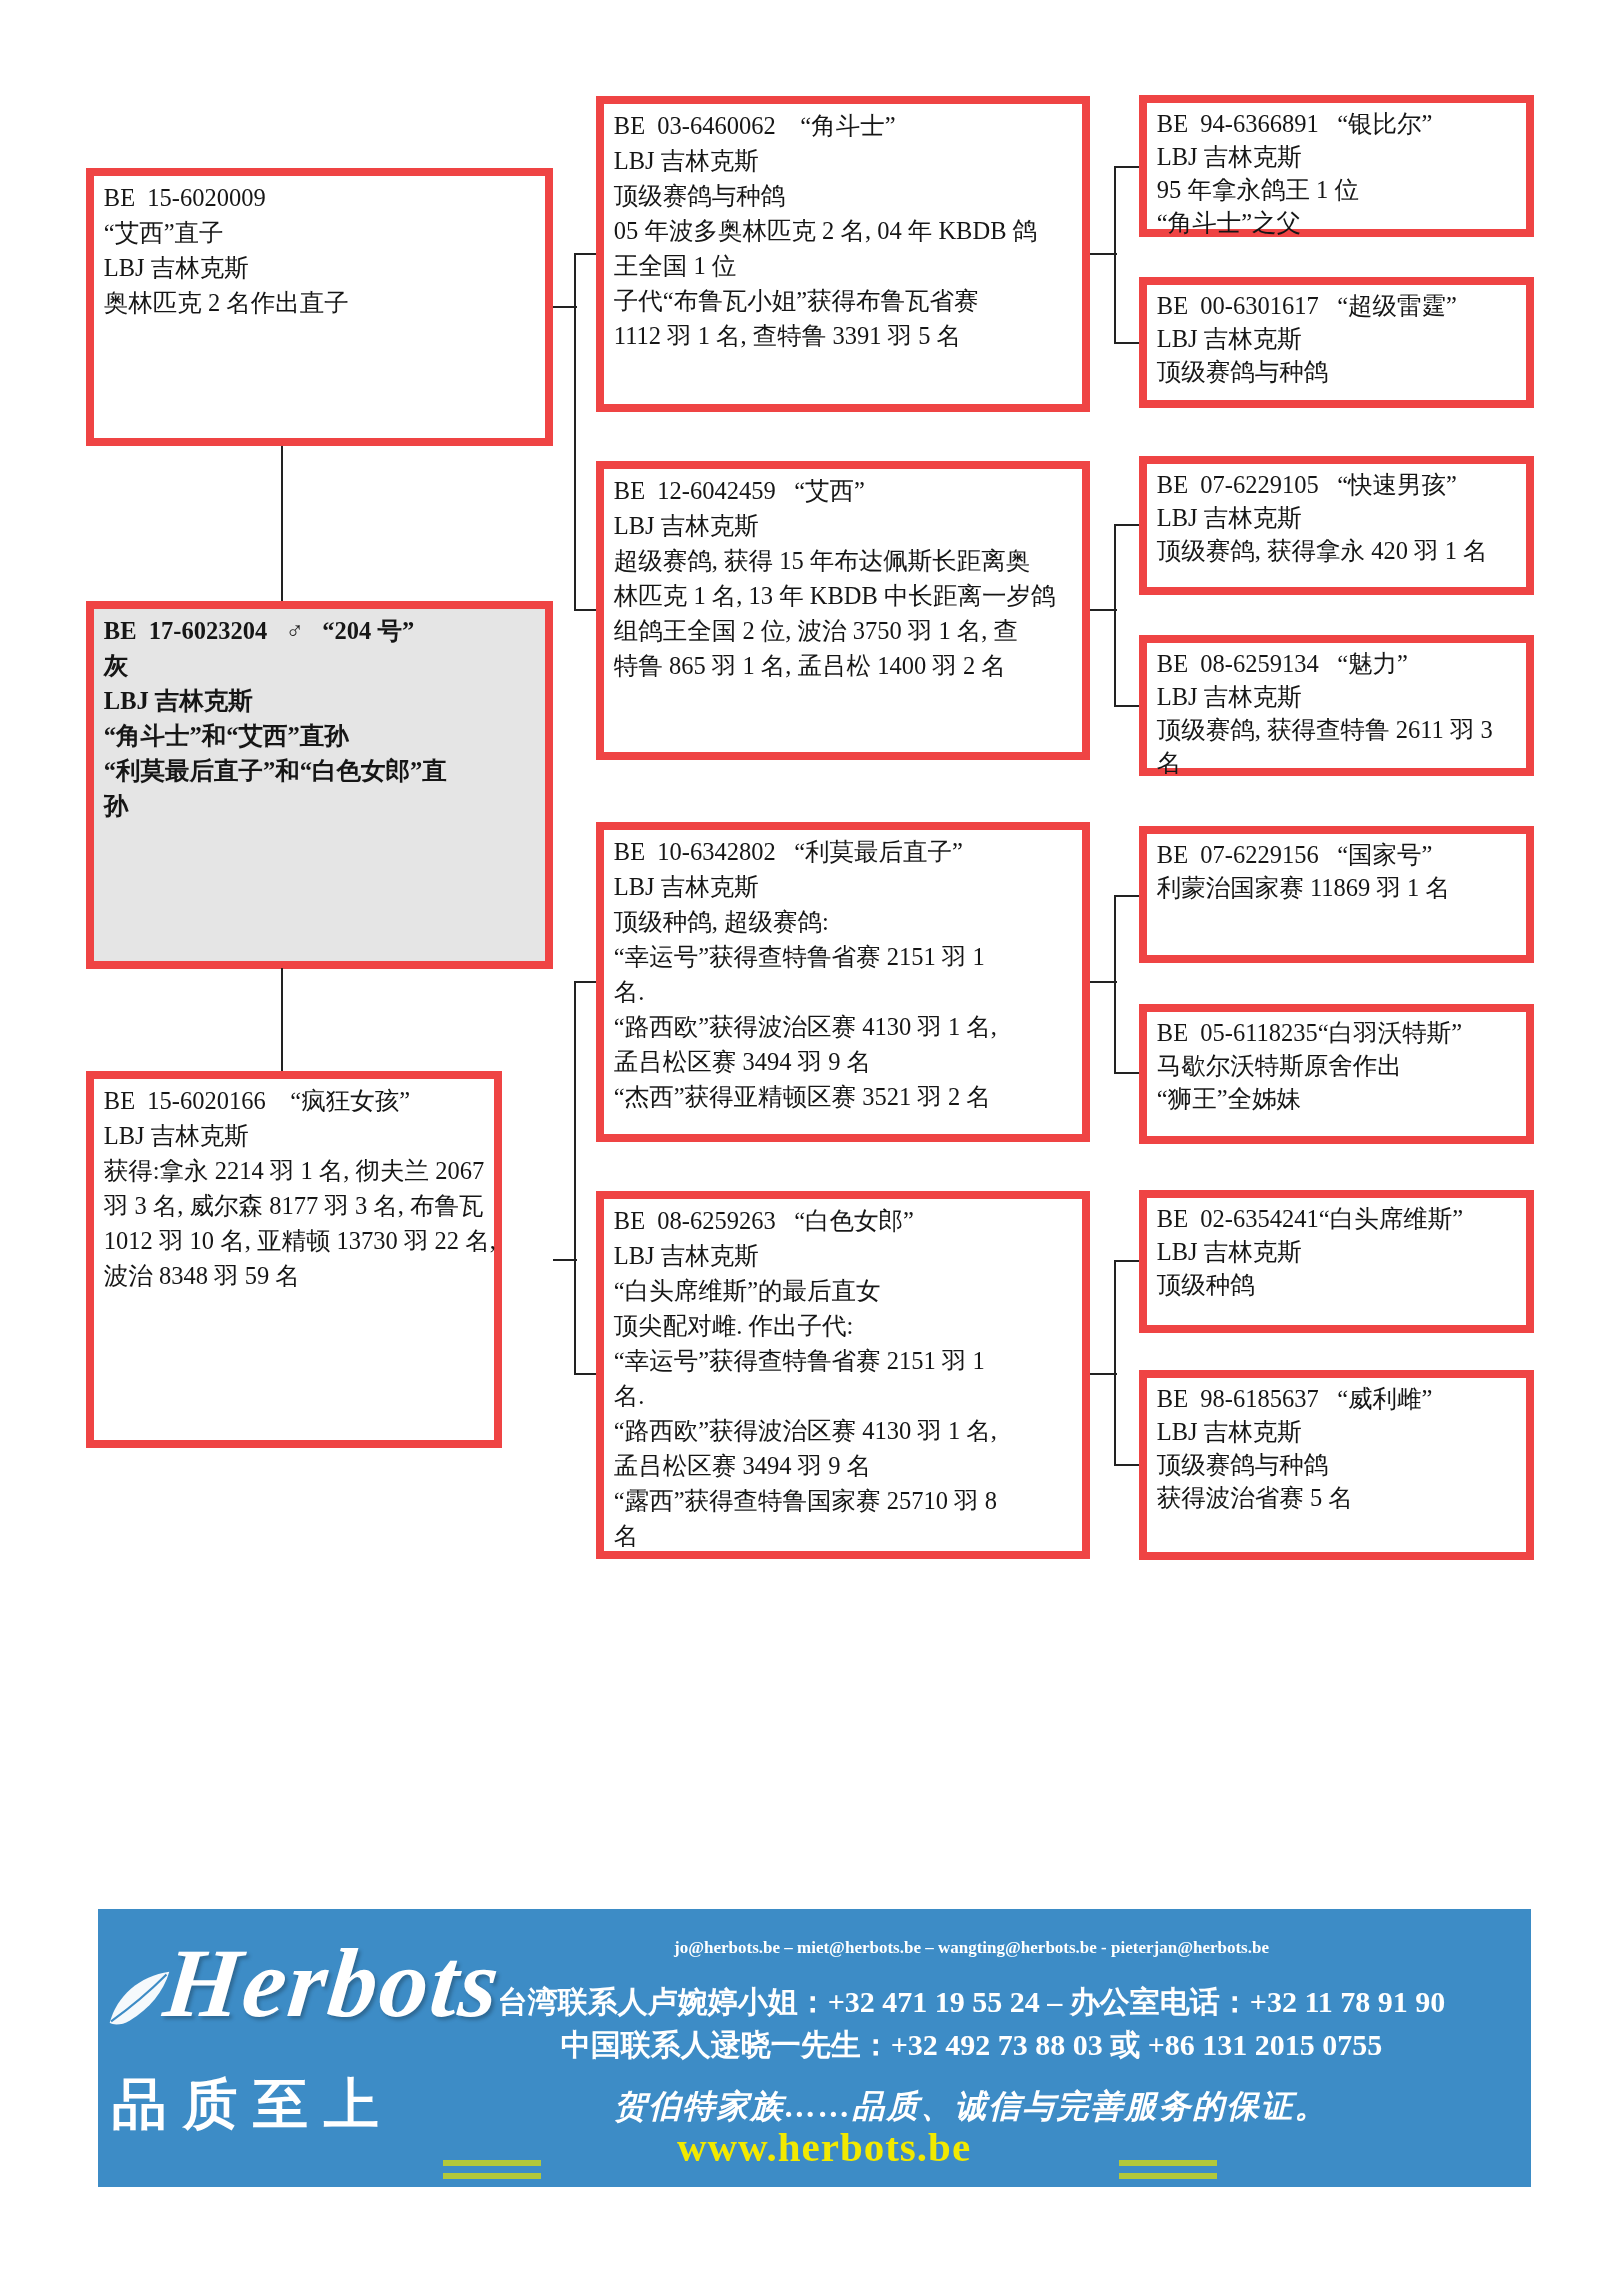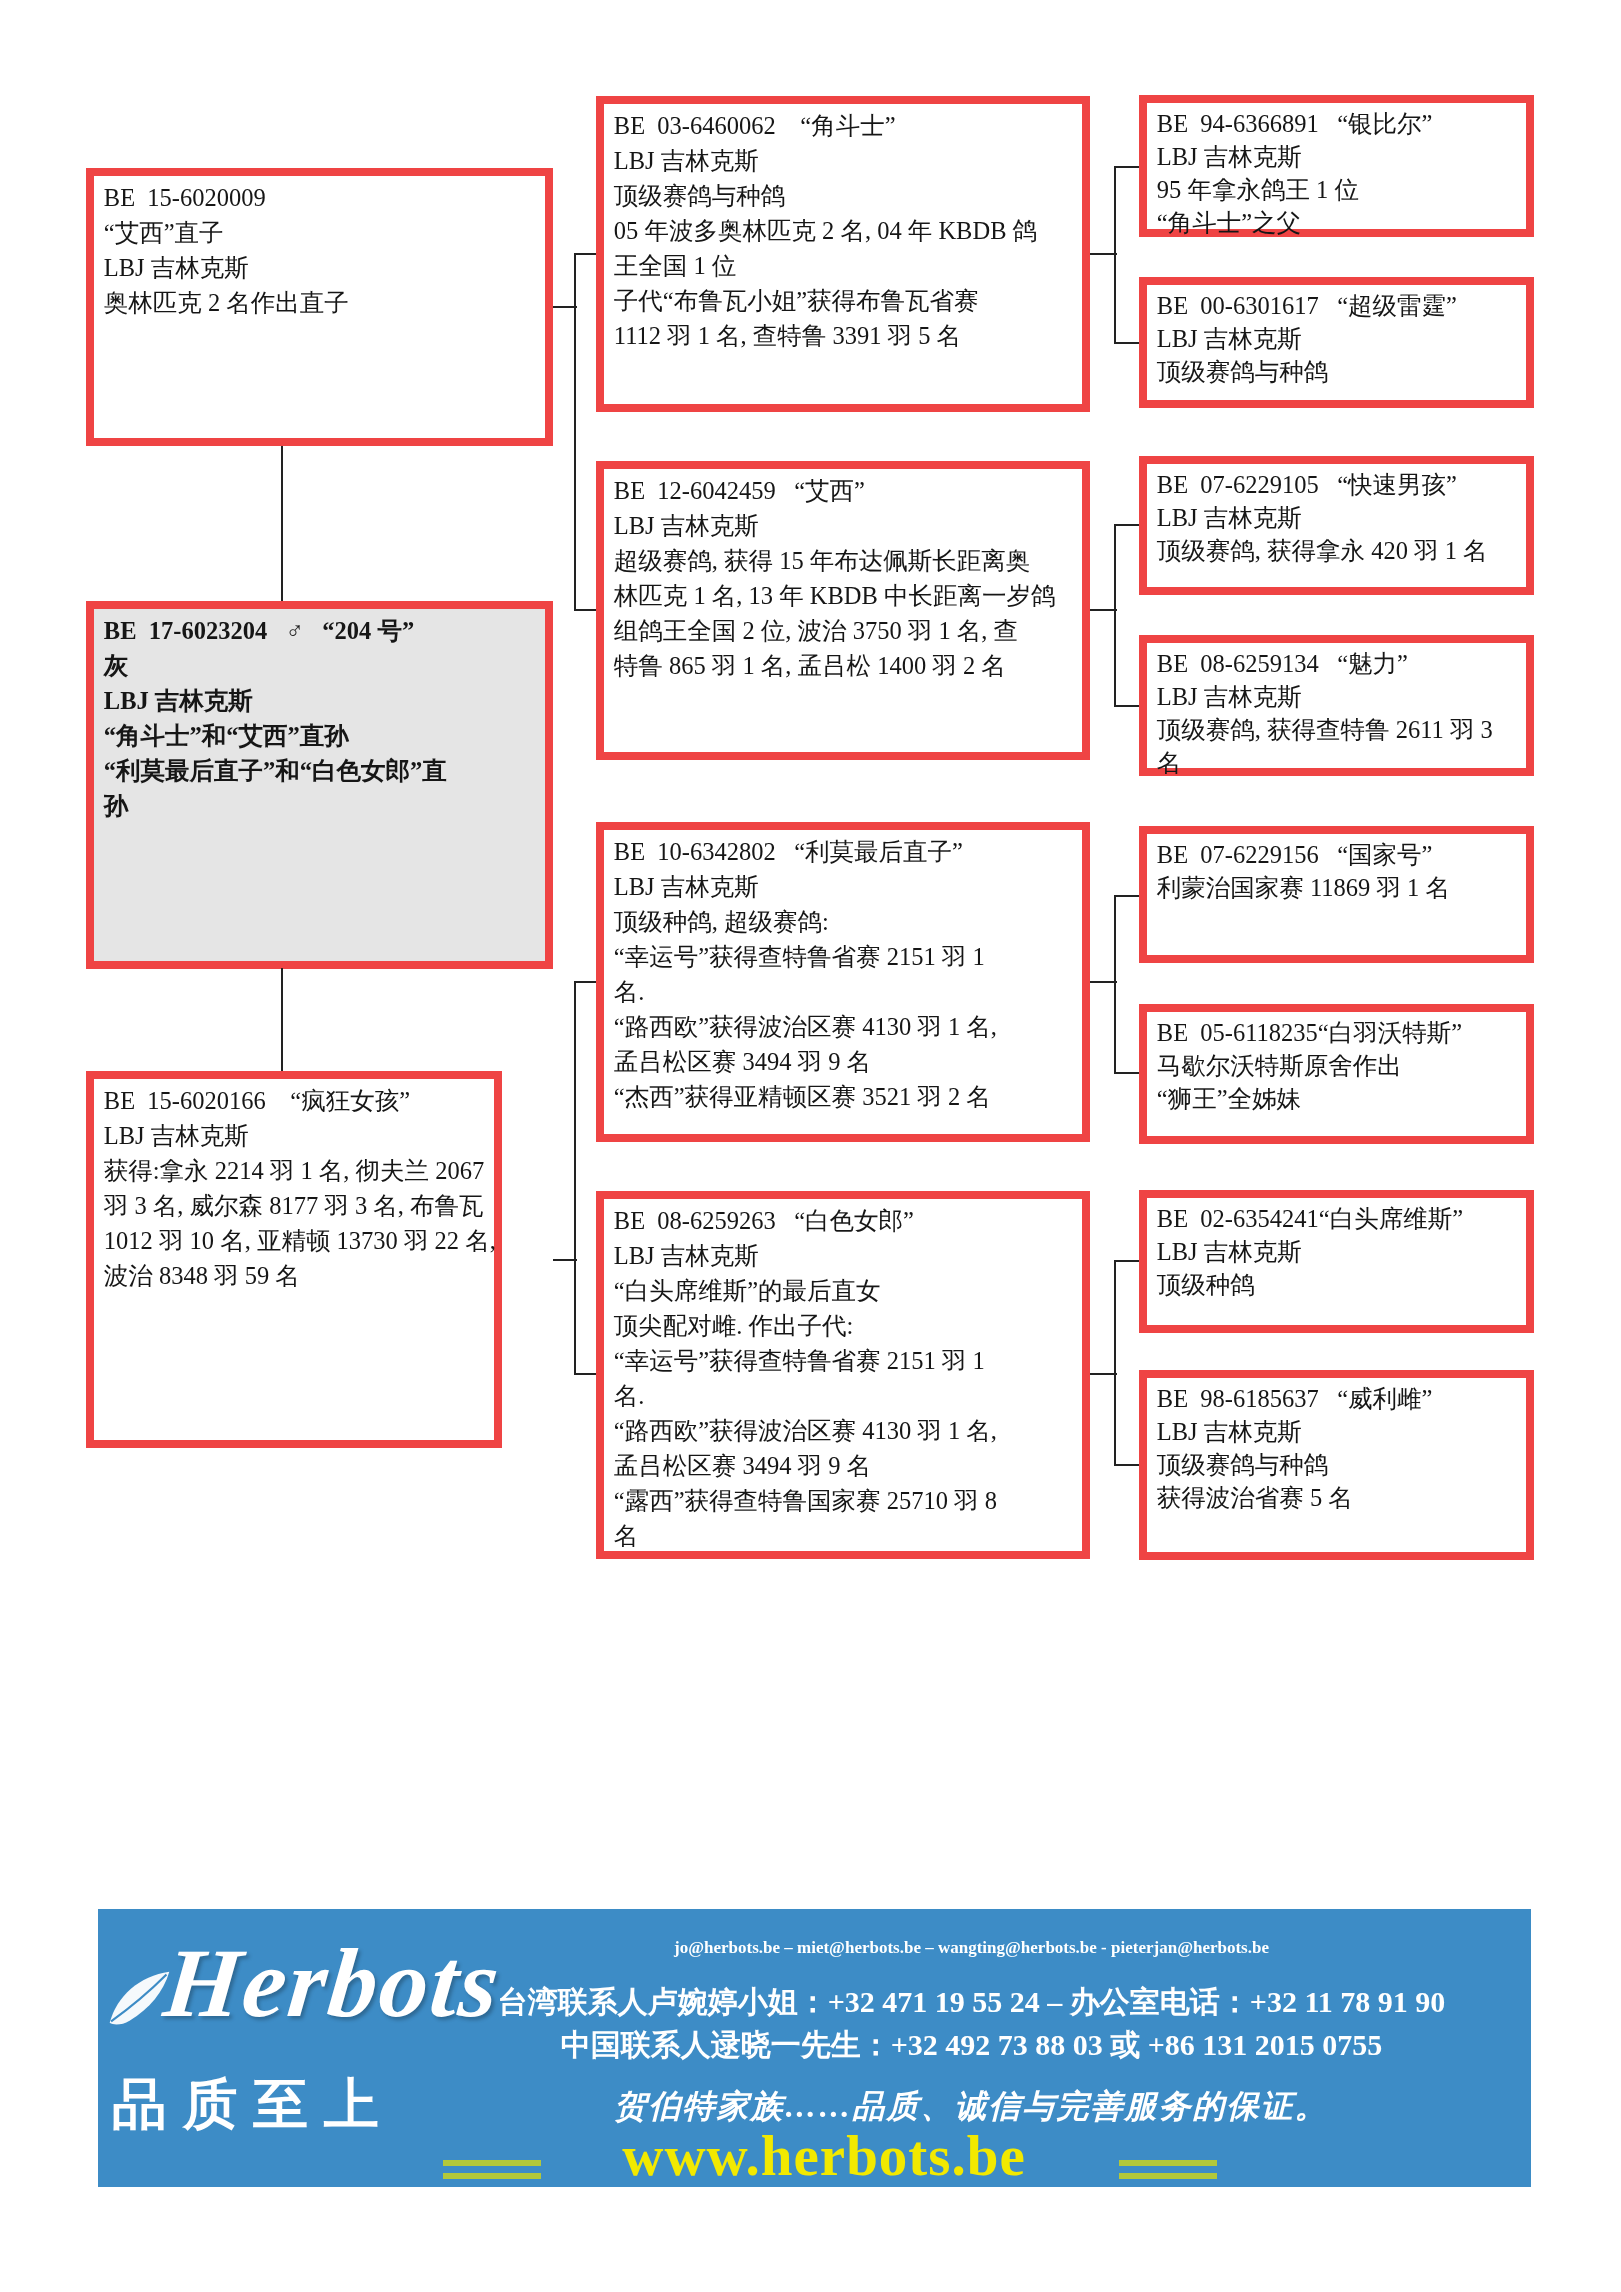--- a/index.html
+++ b/index.html
@@ -20,21 +20,21 @@
          text-shadow:2.9px 2.9px 3.9px rgba(0,0,0,0.25);}
   .feather{position:absolute;left:5.9px;top:57px;width:71px;height:71px;}
   .slogan{position:absolute;left:13.7px;top:159px;font-size:55px;font-weight:bold;color:#ffffff;
           letter-spacing:15.7px;white-space:pre;}
   .btext{position:absolute;left:314px;top:0;width:1119px;height:100%;}
   .bline{position:absolute;left:0;width:100%;text-align:center;color:#ffffff;font-weight:bold;white-space:pre;}
   .b-emails{top:29px;font-size:17px;}
   .b-tw{top:73px;font-size:30px;}
   .b-cn{top:116px;font-size:30px;}
   .b-tag{top:176px;font-size:32px;font-style:italic;letter-spacing:2px;}
-  .b-web{top:214px;left:157px;width:510px;font-size:57px;color:#f2e900;letter-spacing:1px;}
+  .b-web{top:214px;left:157px;width:510px;font-size:41px;color:#f2e900;letter-spacing:1px;}
   .bars{position:absolute;width:98px;height:19.6px;}
   .bars div{height:5.9px;background:#b3c83a;margin-bottom:6.9px;}
   .bars-left{left:345px;top:251px;}
   .bars-right{left:1021px;top:251px;}
 </style>
 </head>
 <body>
 
 <div class="page">
 

